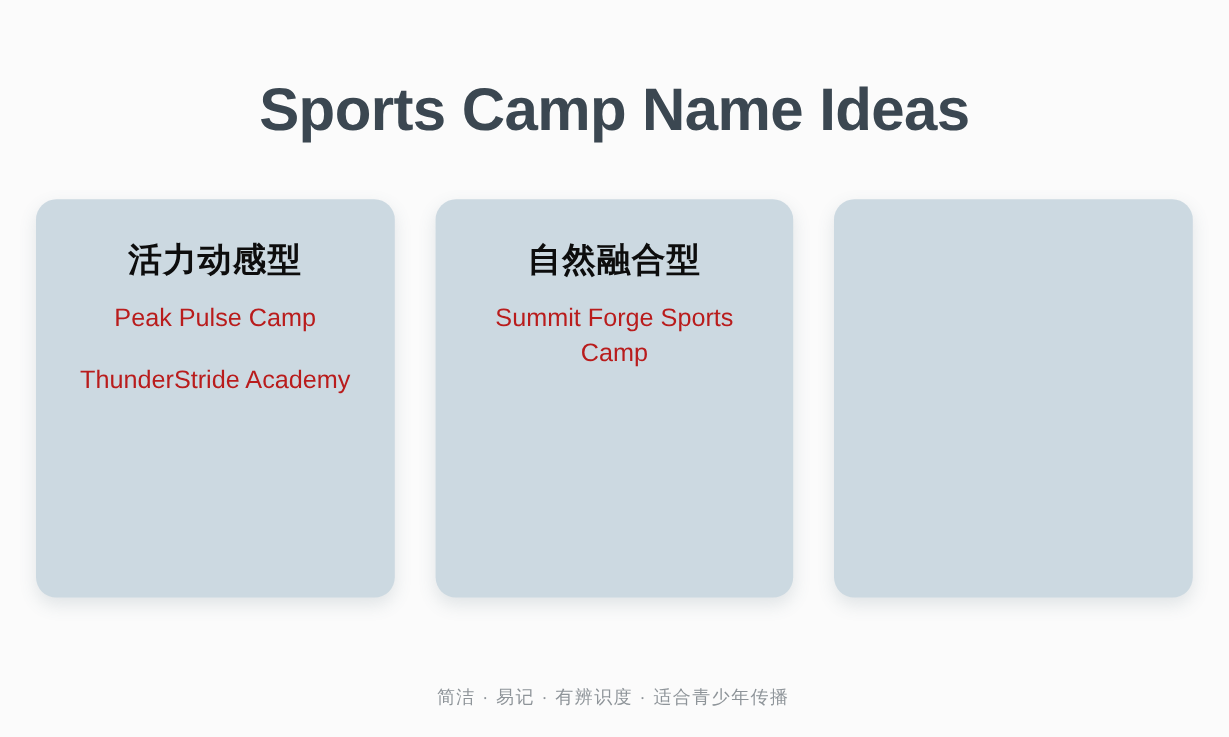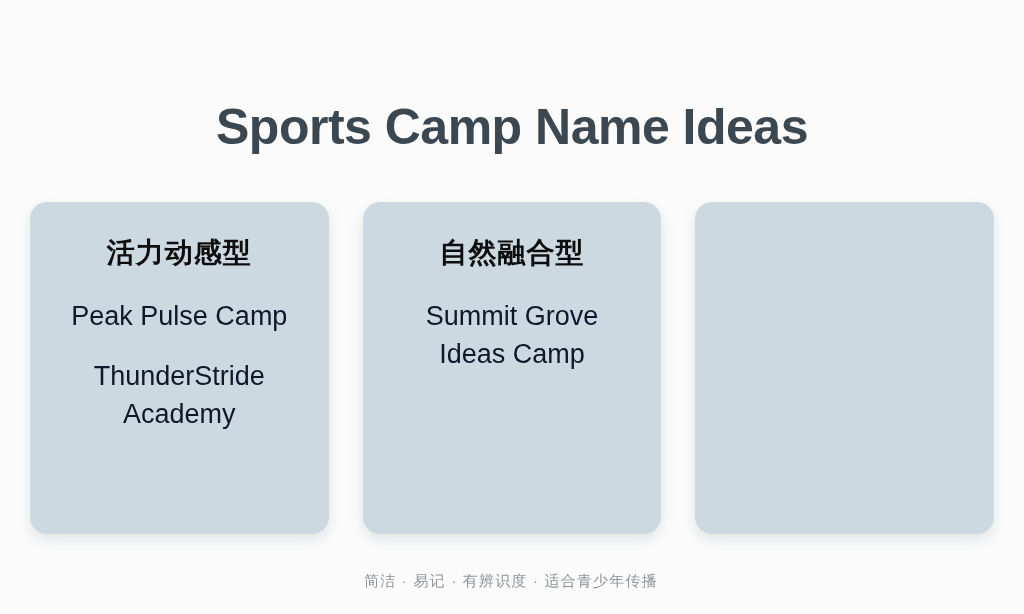--- a/index.html
+++ b/index.html
@@ -15,21 +15,21 @@
     position: relative;
   }
   .slide {
     position: absolute;
     inset: 0;
     display: flex;
     flex-direction: column;
     align-items: center;
   }
   .page-title {
-    margin-top: 100px;
+    margin-top: 64px;
     font-size: 50px;
     font-weight: 700;
     letter-spacing: -0.5px;
     color: #3b4751;
     line-height: 1.1;
     text-align: center;
     white-space: nowrap;
   }
   .cards {
     margin-top: 47px;
@@ -52,32 +52,31 @@
     flex-direction: column;
     align-items: center;
   }
   .card-heading {
     font-size: 28px;
     font-weight: 700;
     color: #0d0d0d;
     letter-spacing: 1px;
     text-align: center;
     line-height: 1.2;
-    margin-bottom: 10px;
   }
   .card-items {
     display: flex;
     flex-direction: column;
     align-items: center;
     width: 100%;
   }
   .card-item {
-    font-size: 27px;
+    font-size: 21px;
     font-weight: 400;
-    color: #0f172a;
+    color: #b91c1c;
     text-align: center;
     line-height: 1.42;
     margin-top: 22px;
     max-width: 230px;
   }
   .card-item:first-child {
     margin-top: 17px;
   }
   .footer-note {
     position: absolute;
@@ -103,21 +102,21 @@
       <div class="card-heading">活力动感型</div>
       <div class="card-items">
         <div class="card-item">Peak Pulse Camp</div>
         <div class="card-item">ThunderStride Academy</div>
       </div>
     </div>
 
     <div class="card">
       <div class="card-heading">自然融合型</div>
       <div class="card-items">
-        <div class="card-item">Summit Grove Ideas Camp</div>
+        <div class="card-item">Summit Forge Sports Camp</div>
       </div>
     </div>
 
     <div class="card">
     </div>
 
   </div>
 
   <div class="footer-note">简洁 · 易记 · 有辨识度 · 适合青少年传播</div>
 

